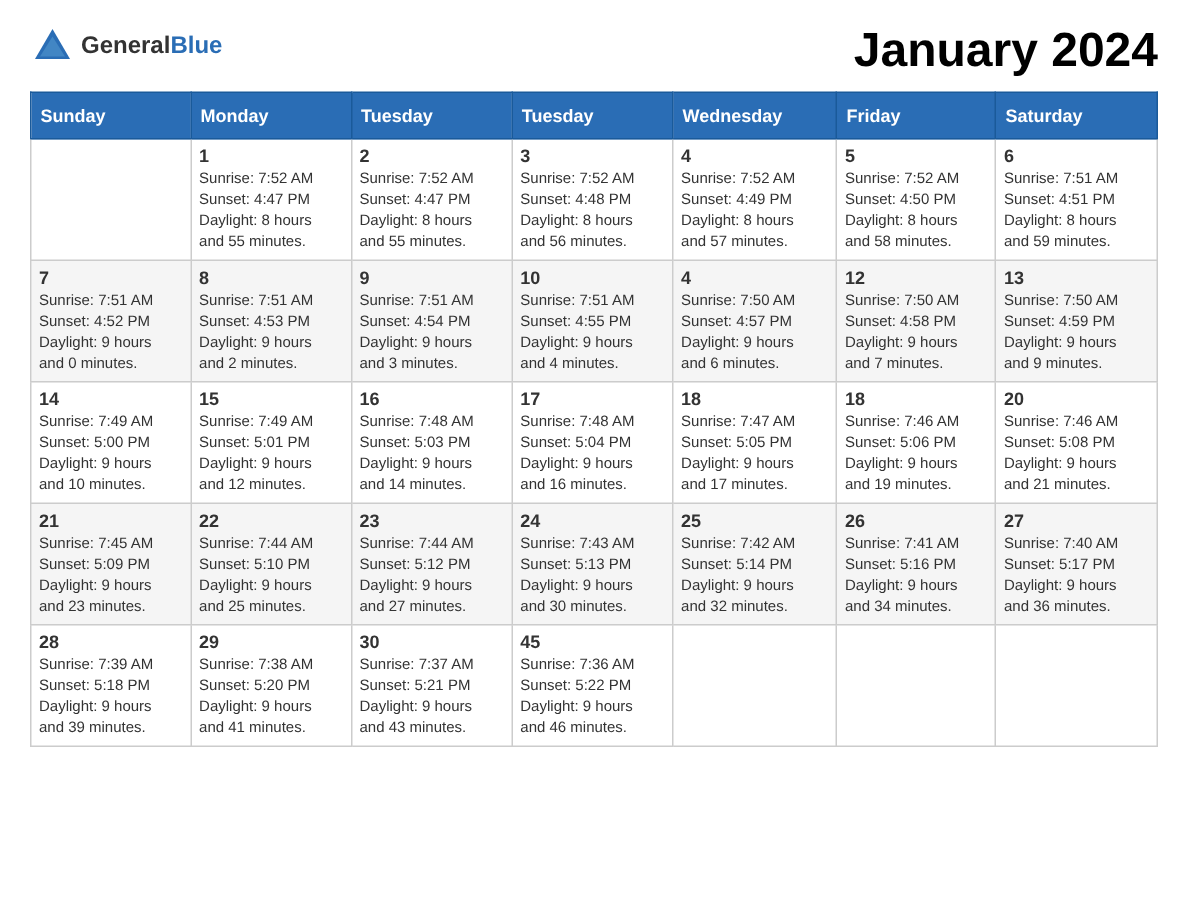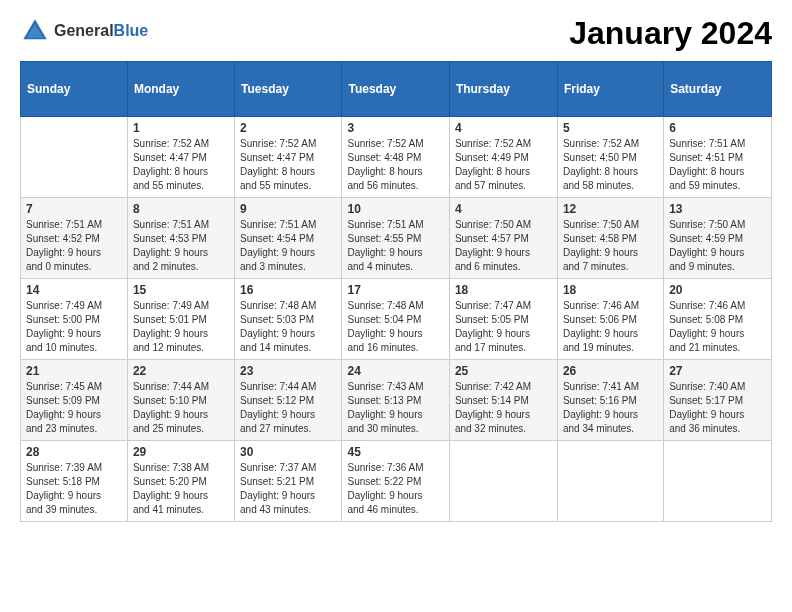--- a/index.html
+++ b/index.html
@@ -60,21 +60,21 @@
     }
     .calendar-table {
       width: 100%;
       border-collapse: collapse;
       font-size: 10.5px;
     }
     .calendar-table th {
       background-color: #2a6db5;
       color: #fff;
       text-align: left;
-      padding: 20px 6px;
+      padding: 8px 6px;
       font-size: 12px;
       font-weight: bold;
       border: 1px solid #1a5a9a;
     }
     .calendar-table td {
       border: 1px solid #ccc;
       vertical-align: top;
       padding: 4px 5px;
       width: 113px;
       height: 80px;
@@ -119,21 +119,21 @@
     </div>
   </div>
 
   <table class="calendar-table">
     <thead>
       <tr>
         <th>Sunday</th>
         <th>Monday</th>
         <th>Tuesday</th>
         <th>Tuesday</th>
-        <th>Thursday</th>
+        <th>Wednesday</th>
         <th>Friday</th>
         <th>Saturday</th>
       </tr>
     </thead>
     <tbody id="calendar-body">
     <tr>
           <td class="empty-cell"></td>
           <td>
             <span class="day-number">1</span>
             <div class="day-info">Sunrise: 7:52 AM<br>Sunset: 4:47 PM<br>Daylight: 8 hours<br>and 55 minutes.</div>

